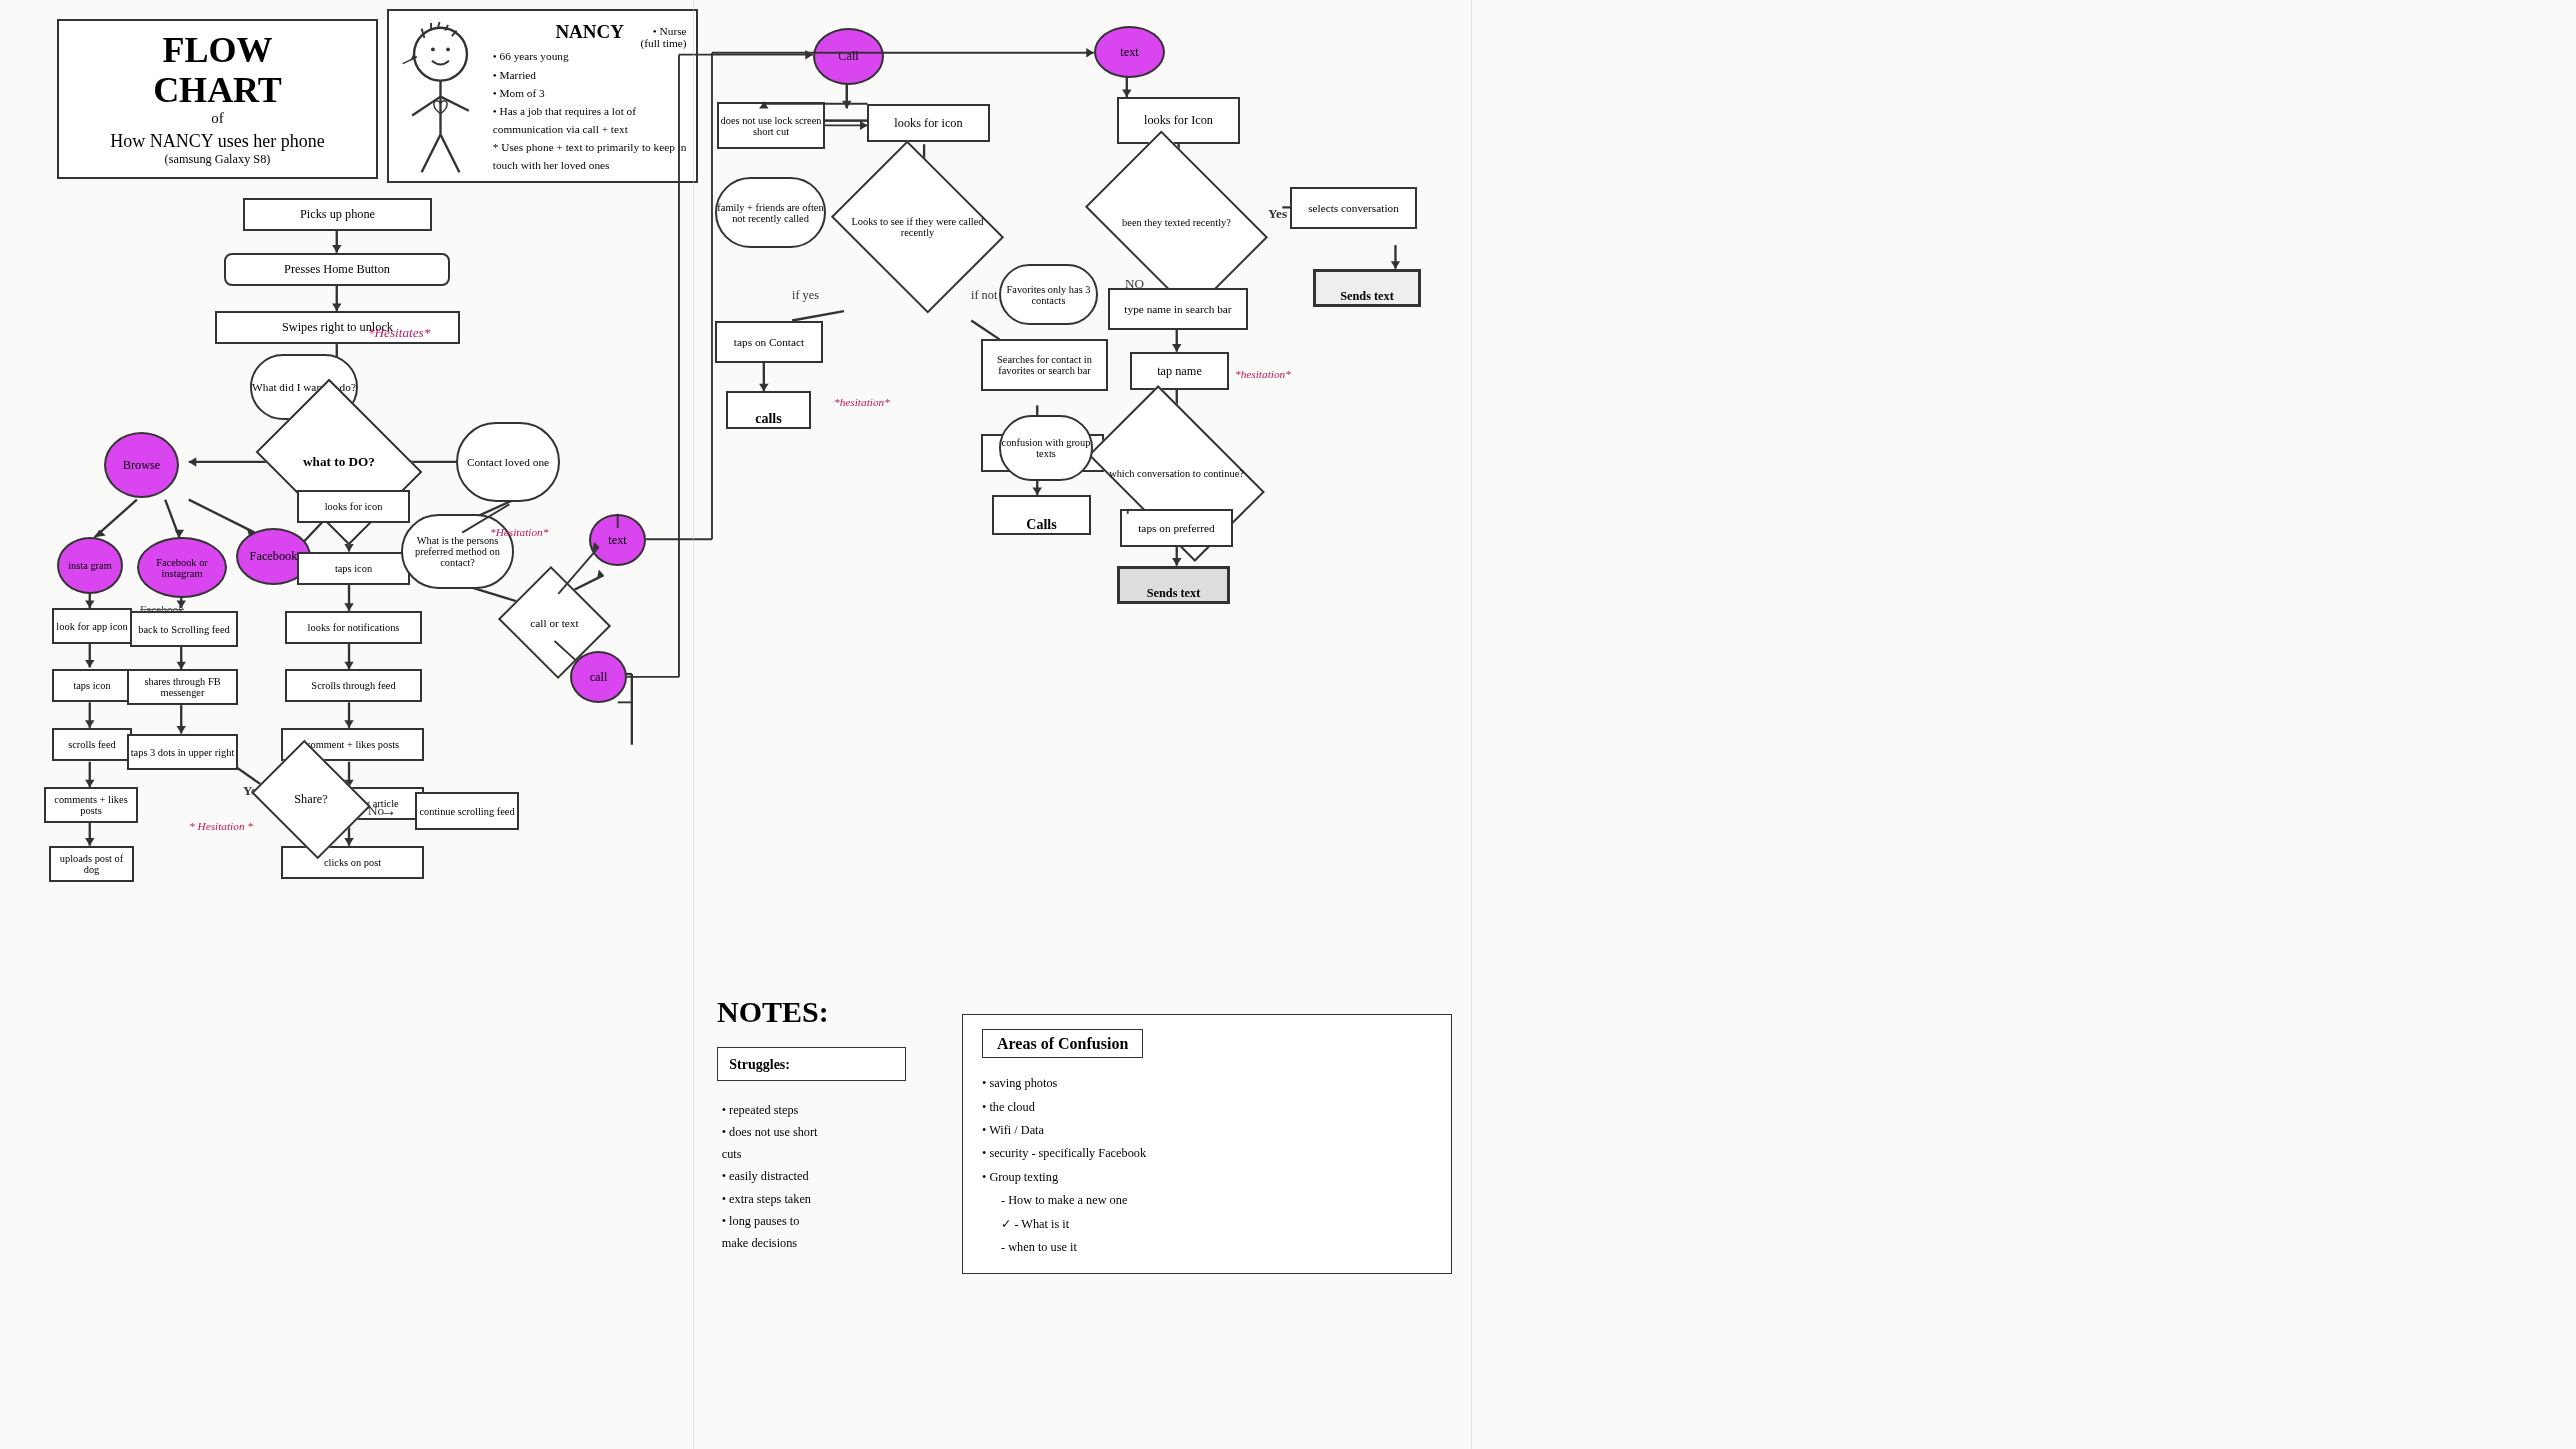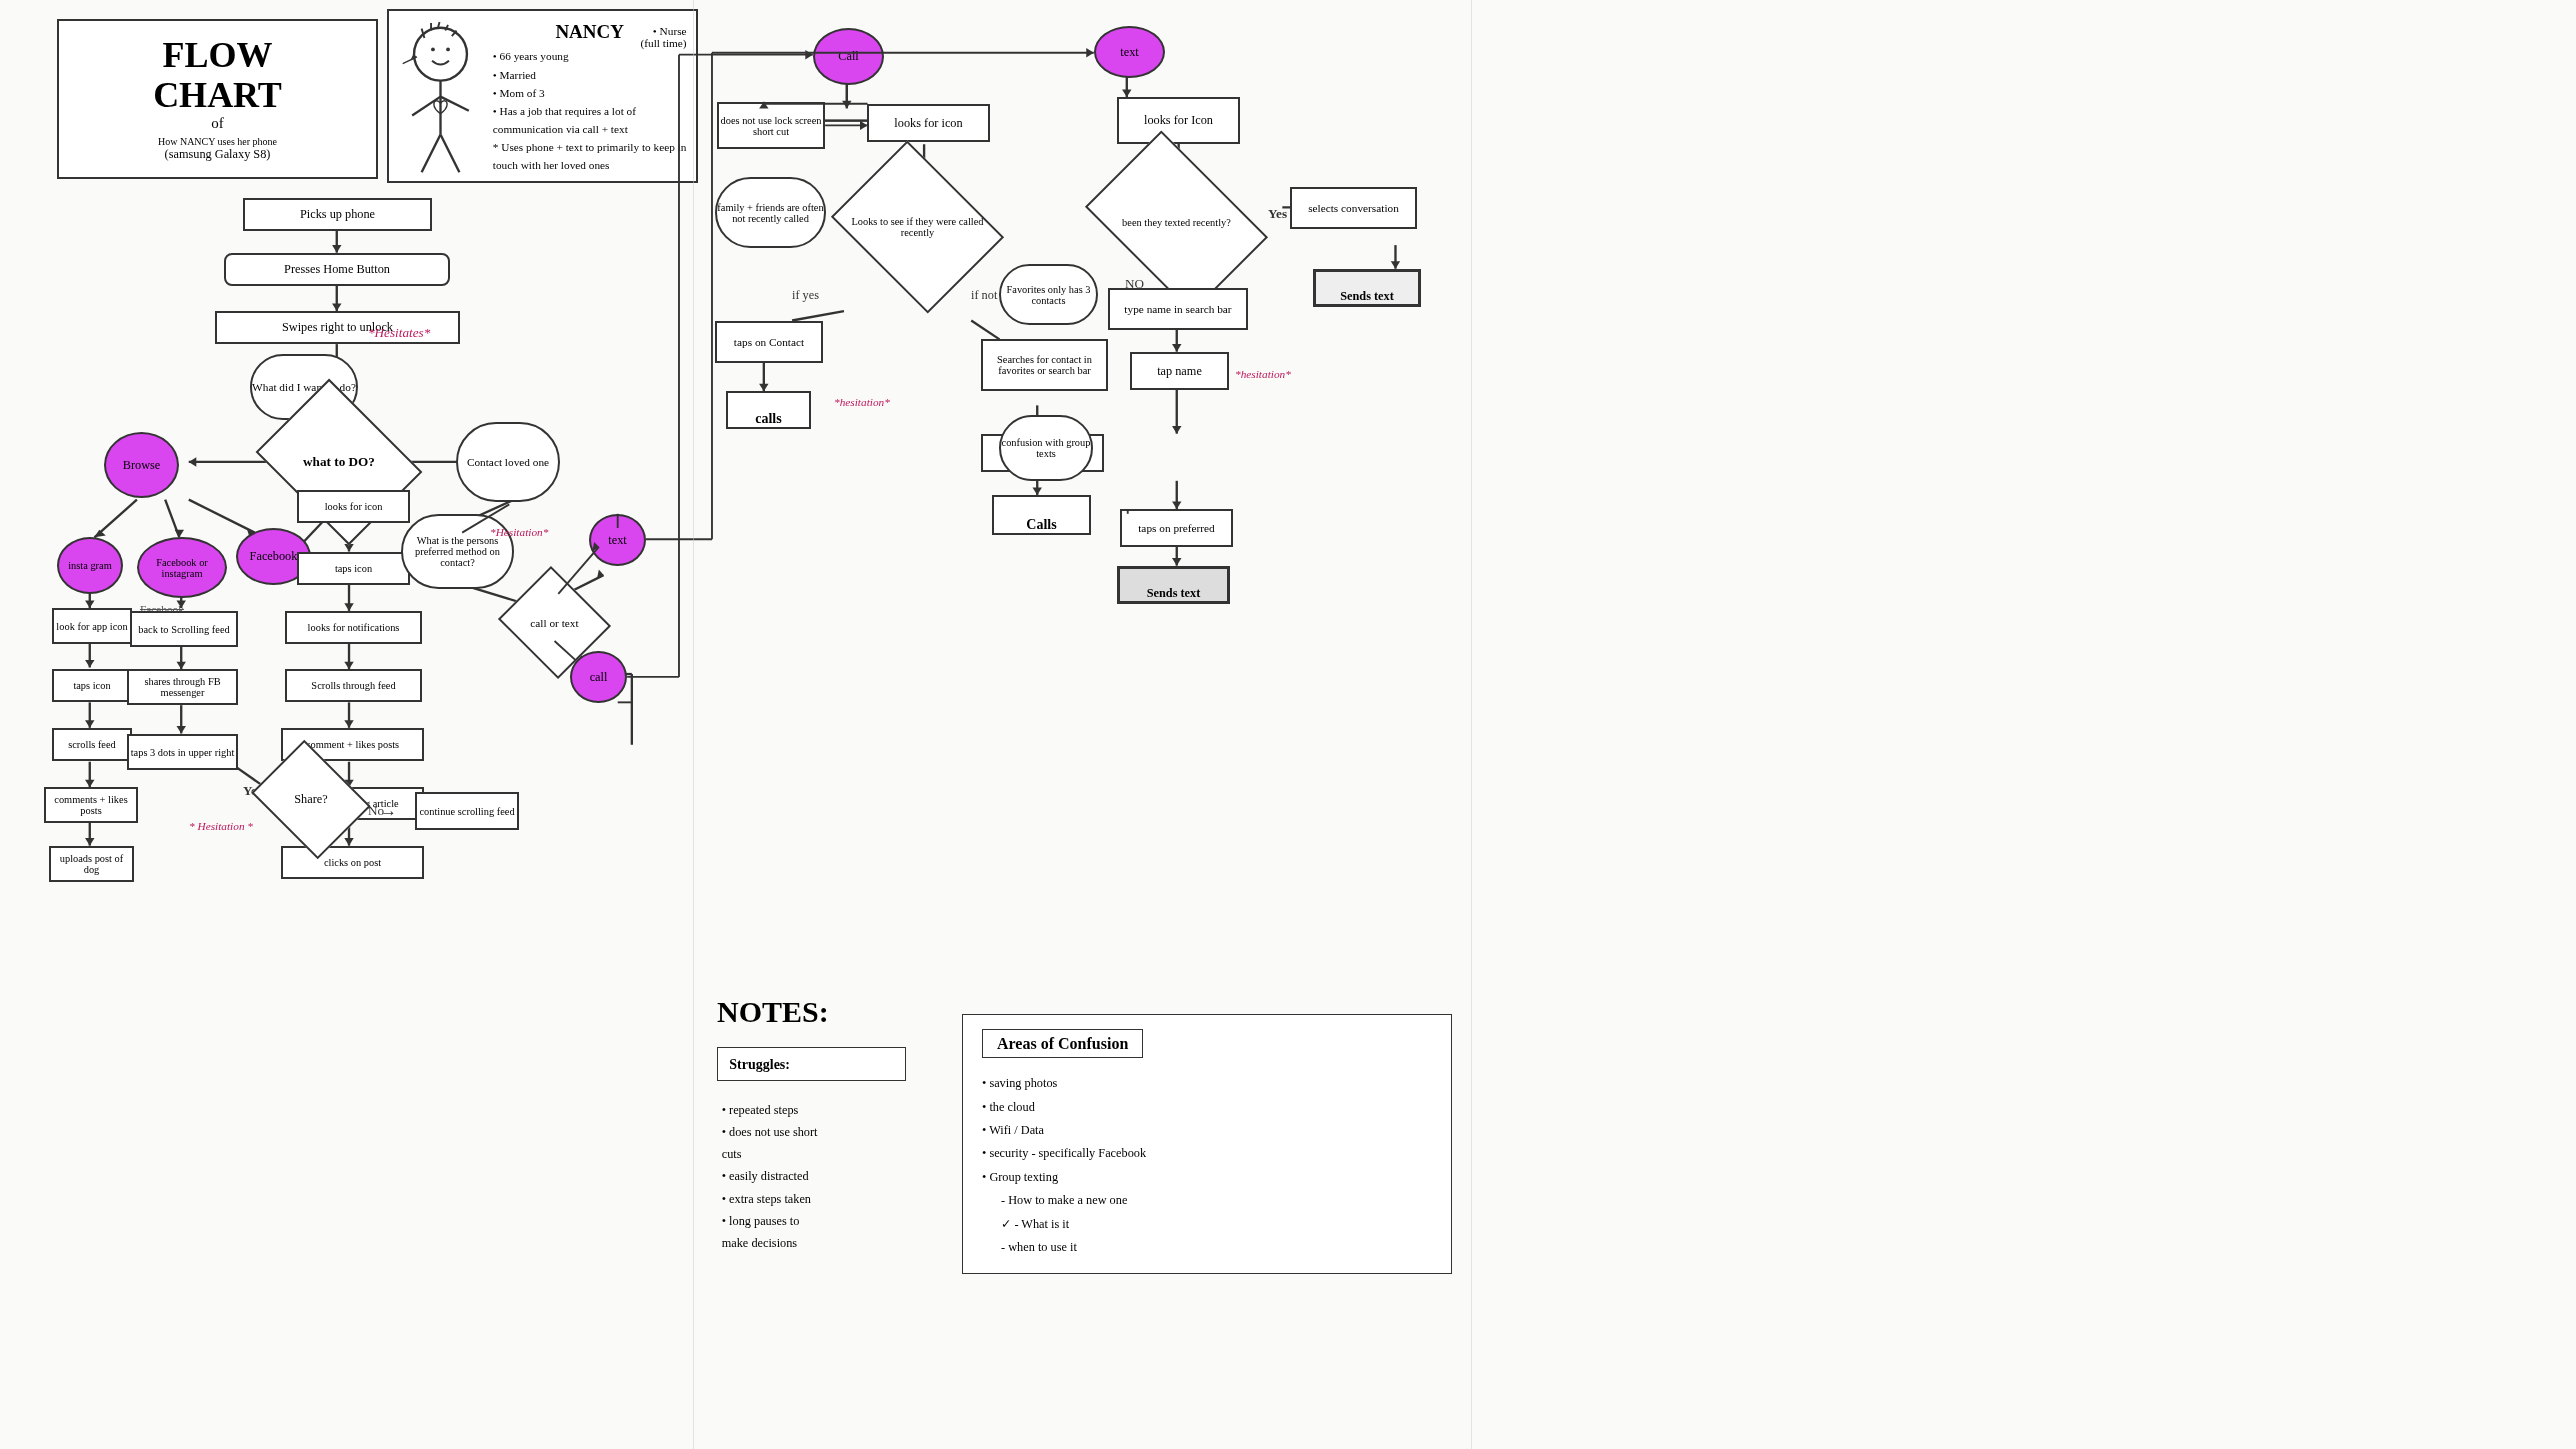--- a/index.html
+++ b/index.html
@@ -285,21 +285,21 @@
   <polygon points="1248,540 1243,532 1253,532" fill="#333"></polygon>
 
   <line x1="1248" y1="575" x2="1248" y2="600" stroke="#333" stroke-width="2.5"></line>
   <polygon points="1248,600 1243,592 1253,592" fill="#333"></polygon>
 </svg>
 
 <div class="title-box">
   <div style="font-size:36px;font-weight:bold;line-height:1.1;">FLOW</div>
   <div style="font-size:36px;font-weight:bold;line-height:1.1;">CHART</div>
   <div style="font-size:15px;">of</div>
-  <div style="font-size:10px;margin-top:4px;">How NANCY uses her phone</div>
+  <div style="font-size:18px;margin-top:4px;">How NANCY uses her phone</div>
   <div style="font-size:12.3px;">(samsung Galaxy S8)</div>
 </div>
 
 <div class="character-box">
 
   <div style="width:85px;flex-shrink:0;position:relative;">
     <svg width="85" height="156" viewBox="0 0 90 165">
 
       <circle cx="45" cy="35" r="28" fill="white" stroke="#333" stroke-width="2.5"></circle>
 
@@ -596,20 +596,26 @@
 </div>
 
 <div class="box font-small" style="left:1130px;top:352px;width:99px;height:38px;font-size:12.3px;">
   <span>tap name</span>
 </div>
 
 <div class="italic-label" style="left:1235px;top:368px;font-size:11.3px;">
   <span>*hesitation*</span>
 </div>
 
+<div class="diamond" style="left:1101px;top:424px;width:151px;height:99px;">
+  <div class="diamond-inner"></div>
+  <div class="diamond-text" style="font-size:10.4px;">
+    <span>which conversation to continue?</span>
+  </div>
+</div>
 
 <div class="cloud font-tiny" style="left:999px;top:415px;width:94px;height:66px;font-size:10.4px;">
   <span>confusion with group texts</span>
 </div>
 
 <div class="box font-small" style="left:1120px;top:509px;width:113px;height:38px;font-size:11.3px;">
   <span>taps on preferred</span>
 </div>
 
 <div class="box-bold font-small" style="left:1117px;top:566px;width:113px;height:38px;border-width:3.3px;background:#ddd;">

